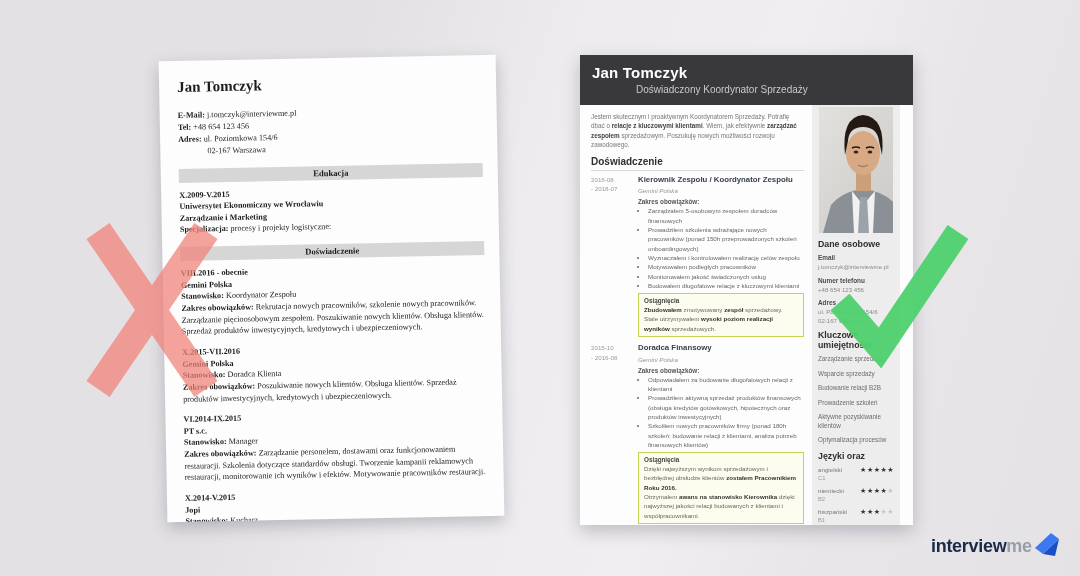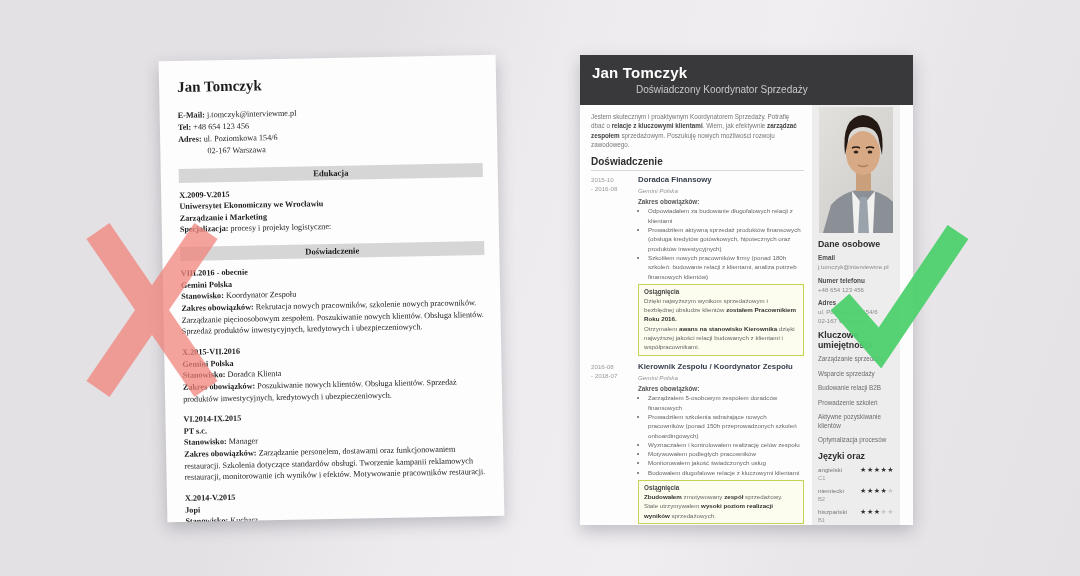--- a/index.html
+++ b/index.html
@@ -130,61 +130,61 @@
     </div>
     <div class="rp-grid">
 
       <div class="rp-main">
         <p class="rp-summary"><span>Jestem skutecznym i proaktywnym Koordynatorem Sprzedaży. Potrafię dbać o </span><b>relacje z kluczowymi klientami</b><span>. Wiem, jak efektywnie </span><b>zarządzać zespołem</b><span> sprzedażowym. Poszukuję nowych możliwości rozwoju zawodowego.</span></p>
 
         <h2>Doświadczenie</h2>
 
         <div class="exp-row">
           <div class="exp-dates">
-            <div>2015-10</div>
-              <div>- 2016-08</div>
-          </div>
-          <div class="exp-body">
-            <div class="exp-title">Doradca Finansowy</div>
-            <div class="exp-company">Gemini Polska</div>
-            <div class="exp-label">Zakres obowiązków:</div>
-            <ul>
-                <li>Odpowiadałem za budowanie długofalowych relacji z klientami</li>
-                <li>Prowadziłem aktywną sprzedaż produktów finansowych (obsługa kredytów gotówkowych, hipotecznych oraz produktów inwestycyjnych)</li>
-                <li>Szkoliłem nowych pracowników firmy (ponad 180h szkoleń: budowanie relacji z klientami, analiza potrzeb finansowych klientów)</li>
-              </ul>
-            <div class="ach-box">
-              <div class="ach-title">Osiągnięcia</div>
-              <div class="ach-line"><span>Dzięki najwyższym wynikom sprzedażowym i bezbłędnej obsłudze klientów </span><b>zostałem Pracownikiem Roku 2016.</b></div>
-              <div class="ach-line"><span>Otrzymałem </span><b>awans na stanowisko Kierownika</b><span> dzięki najwyższej jakości relacji budowanych z klientami i współpracownikami.</span></div>
-            </div>
-          </div>
-        </div>
-
-        <div class="exp-row">
-          <div class="exp-dates">
             <div>2016-08</div>
               <div>- 2018-07</div>
           </div>
           <div class="exp-body">
             <div class="exp-title">Kierownik Zespołu / Koordynator Zespołu</div>
             <div class="exp-company">Gemini Polska</div>
             <div class="exp-label">Zakres obowiązków:</div>
             <ul>
                 <li>Zarządzałem 5-osobowym zespołem doradców finansowych</li>
                 <li>Prowadziłem szkolenia wdrażające nowych pracowników (ponad 150h przeprowadzonych szkoleń onboardingowych)</li>
                 <li>Wyznaczałem i kontrolowałem realizację celów zespołu</li>
                 <li>Motywowałem podległych pracowników</li>
                 <li>Monitorowałem jakość świadczonych usług</li>
                 <li>Budowałem długofalowe relacje z kluczowymi klientami</li>
               </ul>
             <div class="ach-box">
               <div class="ach-title">Osiągnięcia</div>
               <div class="ach-line"><b>Zbudowałem</b><span> zmotywowany </span><b>zespół</b><span> sprzedażowy.</span></div>
               <div class="ach-line"><span>Stale utrzymywałem </span><b>wysoki poziom realizacji wyników</b><span> sprzedażowych.</span></div>
+            </div>
+          </div>
+        </div>
+
+        <div class="exp-row">
+          <div class="exp-dates">
+            <div>2015-10</div>
+              <div>- 2016-08</div>
+          </div>
+          <div class="exp-body">
+            <div class="exp-title">Doradca Finansowy</div>
+            <div class="exp-company">Gemini Polska</div>
+            <div class="exp-label">Zakres obowiązków:</div>
+            <ul>
+                <li>Odpowiadałem za budowanie długofalowych relacji z klientami</li>
+                <li>Prowadziłem aktywną sprzedaż produktów finansowych (obsługa kredytów gotówkowych, hipotecznych oraz produktów inwestycyjnych)</li>
+                <li>Szkoliłem nowych pracowników firmy (ponad 180h szkoleń: budowanie relacji z klientami, analiza potrzeb finansowych klientów)</li>
+              </ul>
+            <div class="ach-box">
+              <div class="ach-title">Osiągnięcia</div>
+              <div class="ach-line"><span>Dzięki najwyższym wynikom sprzedażowym i bezbłędnej obsłudze klientów </span><b>zostałem Pracownikiem Roku 2016.</b></div>
+              <div class="ach-line"><span>Otrzymałem </span><b>awans na stanowisko Kierownika</b><span> dzięki najwyższej jakości relacji budowanych z klientami i współpracownikami.</span></div>
             </div>
           </div>
         </div>
 
       </div>
 
       <div class="rp-side">
         <div class="photo-frame">
           <svg width="89" height="126" viewBox="0 0 89 126">
             <rect width="89" height="126" fill="#d8d6d3"></rect>
@@ -260,14 +260,21 @@
     <g stroke="#f2837b" stroke-width="28" opacity="0.74">
       <line x1="12" y1="10" x2="120" y2="168"></line>
       <line x1="120" y1="10" x2="12" y2="168"></line>
     </g>
   </svg>
 
   <svg class="check" width="144" height="150" viewBox="0 0 144 150">
     <path d="M14,80 L54,126 L132,10" fill="none" stroke="#4ed06e" stroke-width="25" opacity="0.95"></path>
   </svg>
 
+  <div class="logo">
+    <div class="logo-text"><span class="logo-part1">interview</span><span class="logo-part2">me</span></div>
+    <svg class="logo-mark" width="26" height="26" viewBox="0 0 26 26">
+      <polygon points="1,16 17,1 25,7 9,22" fill="#3b78f2"></polygon>
+      <polygon points="9,22 25,7 21,24" fill="#1c4fc4"></polygon>
+    </svg>
+  </div>
 
 </div>
 
 </body></html>

